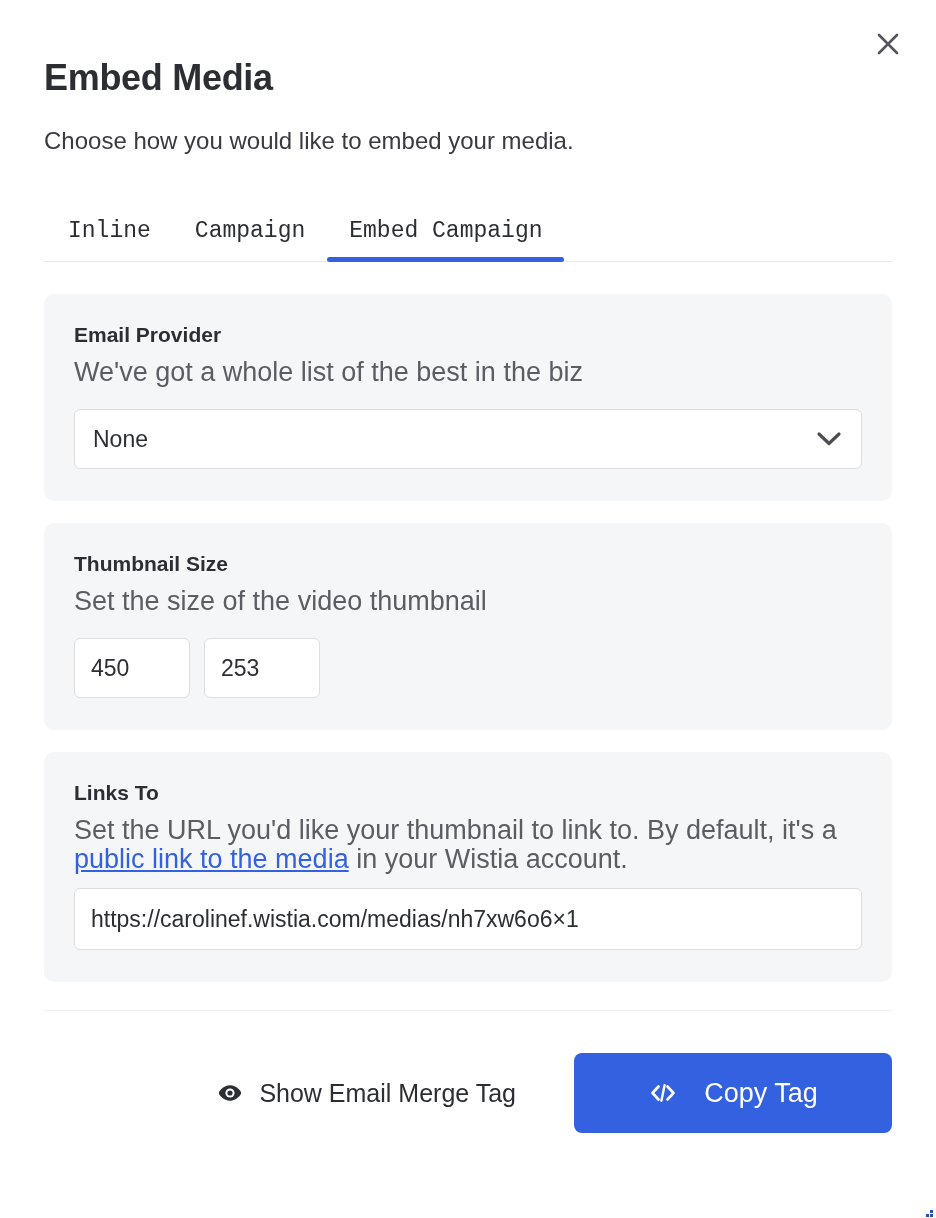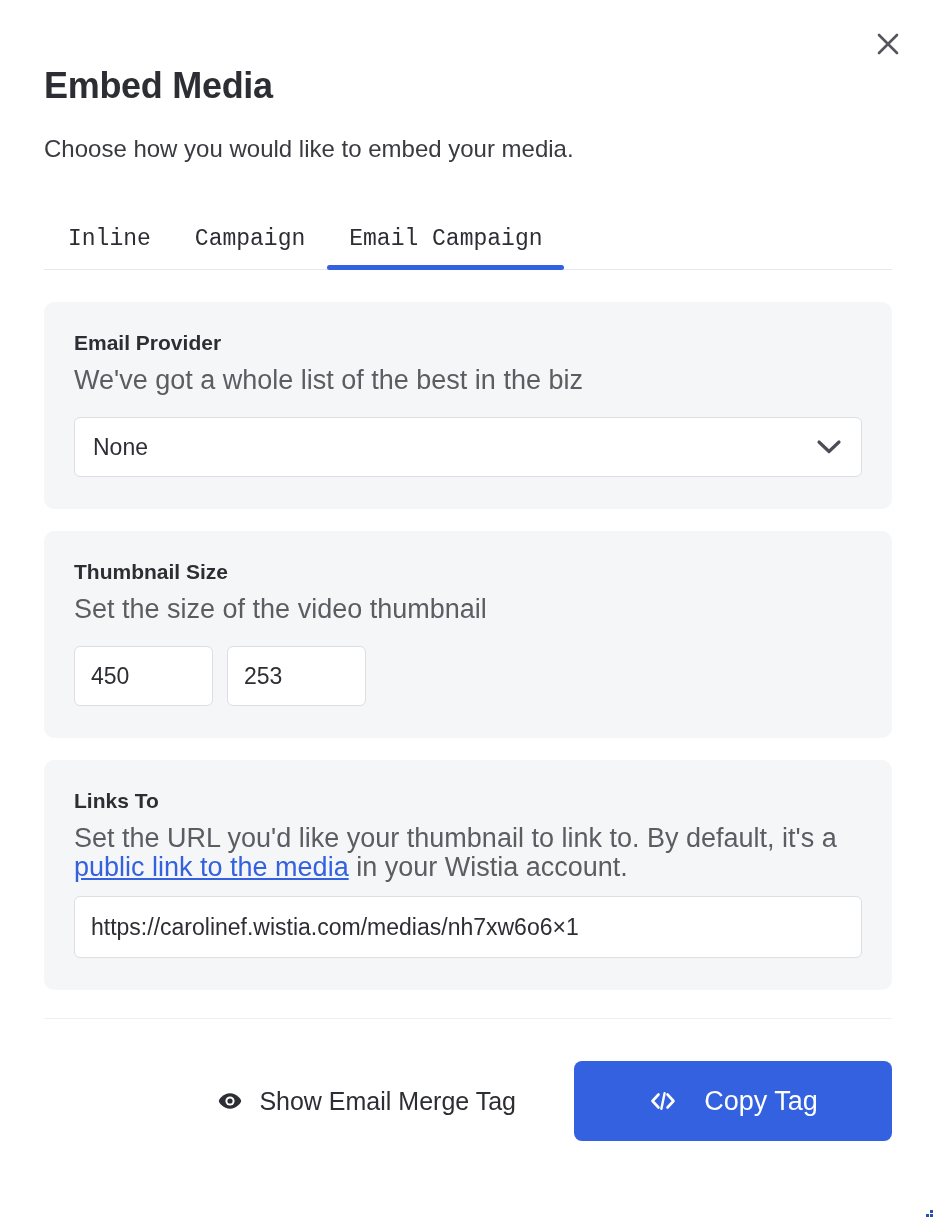--- a/index.html
+++ b/index.html
@@ -14,21 +14,21 @@
     height: 1218px;
     position: relative;
     font-family: "Liberation Sans", "DejaVu Sans", sans-serif;
     color: #2f3033;
     overflow: hidden;
   }
 
   .modal {
     position: absolute;
     inset: 0;
-    padding: 16px 44px;
+    padding: 8px 44px;
   }
 
   
   .close-btn {
     position: absolute;
     top: 22px;
     right: 26px;
     width: 44px;
     height: 44px;
     display: flex;
@@ -153,21 +153,21 @@
     pointer-events: none;
     display: flex;
   }
 
   .size-row {
     margin-top: 22px;
     display: flex;
     gap: 14px;
   }
   .num-input {
-    width: 139px;
+    width: 116px;
     height: 60px;
     background: #ffffff;
     border: 1px solid #dcdee1;
     border-radius: 6px;
     font-family: inherit;
     font-size: 23px;
     color: #2d2e33;
     padding: 0 16px;
     outline: none;
   }
@@ -253,21 +253,21 @@
       </svg>
     </span>
   </button>
 
   <h1 class="title">Embed Media</h1>
   <p class="subtitle">Choose how you would like to embed your media.</p>
 
   <div class="tabs">
     <button class="tab">Inline</button>
     <button class="tab">Campaign</button>
-    <button class="tab active">Email Campaign</button>
+    <button class="tab active">Embed Campaign</button>
   </div>
 
   <section class="card">
     <h2 class="card-title">Email Provider</h2>
     <p class="card-desc">We've got a whole list of the best in the biz</p>
     <div class="select-wrap">
       <div class="select-box">
         <span>None</span>
       </div>
       <span class="select-chevron">

